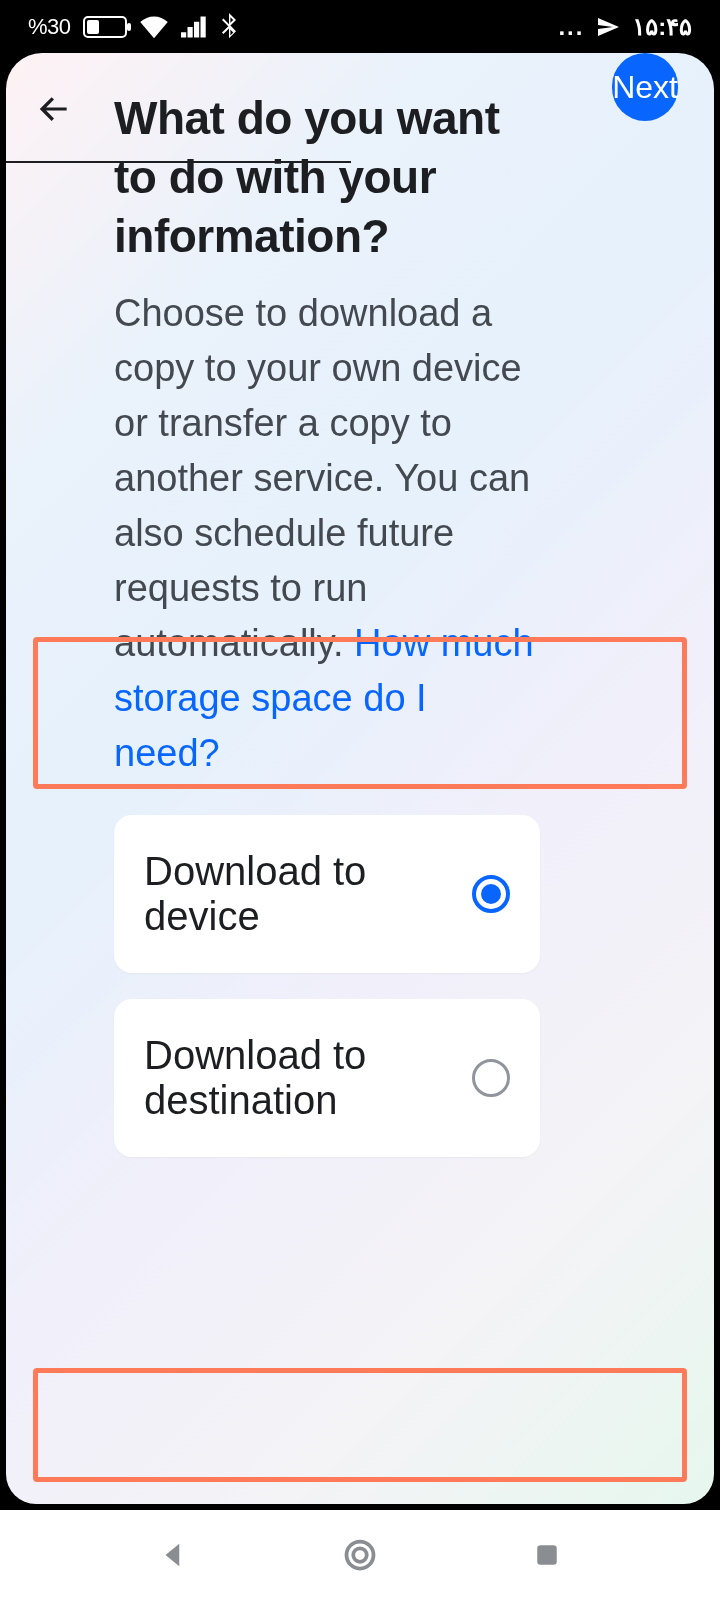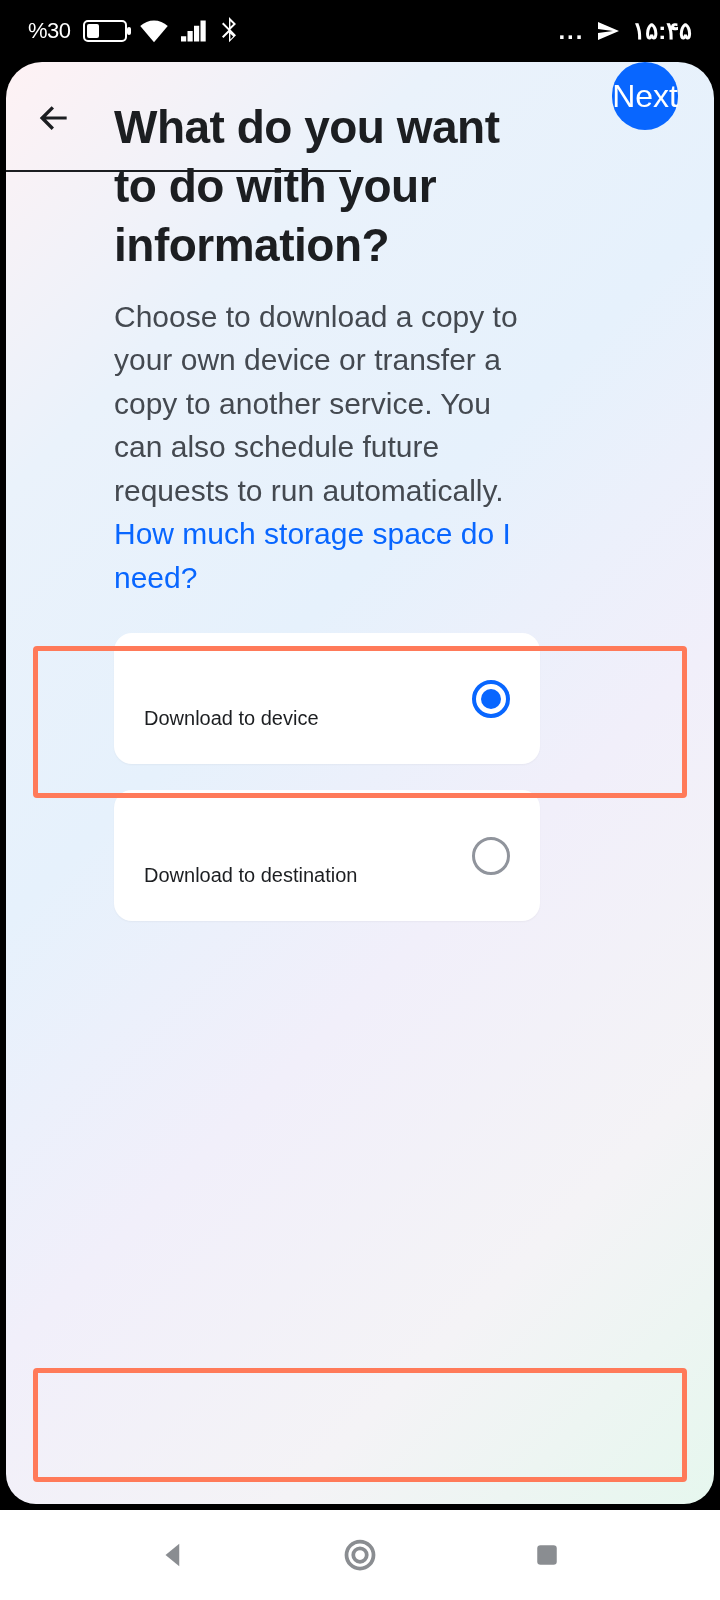--- a/index.html
+++ b/index.html
@@ -1,21 +1,21 @@
 <!DOCTYPE html>
 <html><head>
 <meta charset="utf-8">
 <style>
   * { box-sizing: border-box; margin: 0; padding: 0; }
   html, body { width: 720px; height: 1600px; font-family: -apple-system, BlinkMacSystemFont, "Segoe UI", Helvetica, Arial, sans-serif; }
   body { background: #000; display: flex; flex-direction: column; }
 
   
   .status-bar {
-    height: 62px;
+    height: 53px;
     background: #000;
     color: #fff;
     display: flex;
     align-items: center;
     justify-content: space-between;
     padding: 0 28px;
     font-size: 24px;
   }
   .status-left { display: flex; align-items: center; gap: 12px; }
   .status-right { display: flex; align-items: center; gap: 12px; }
@@ -72,43 +72,42 @@
   }
   .title {
     font-size: 46px;
     font-weight: 700;
     color: #1c1e21;
     line-height: 1.28;
     letter-spacing: -0.5px;
     margin-bottom: 20px;
   }
   .desc {
-    font-size: 30px;
+    font-size: 38px;
     color: #444950;
     line-height: 1.45;
     margin-bottom: 34px;
   }
   .desc a { color: #0866ff; text-decoration: none; }
 
   
   .options { display: flex; flex-direction: column; gap: 26px; }
   .option {
     background: #fff;
     border-radius: 18px;
     padding: 34px 30px;
     display: flex;
     align-items: center;
     justify-content: space-between;
     box-shadow: 0 1px 2px rgba(0,0,0,0.04);
   }
   .option-label {
-    font-size: 20px;
+    font-size: 40px;
     color: #1c1e21;
     font-weight: 500;
-    margin-top: 40px;
   }
   .radio {
     width: 38px; height: 38px;
     border-radius: 50%;
     border: 3px solid #90949c;
     position: relative;
     flex-shrink: 0;
   }
   .radio.selected {
     border-color: #0866ff;

